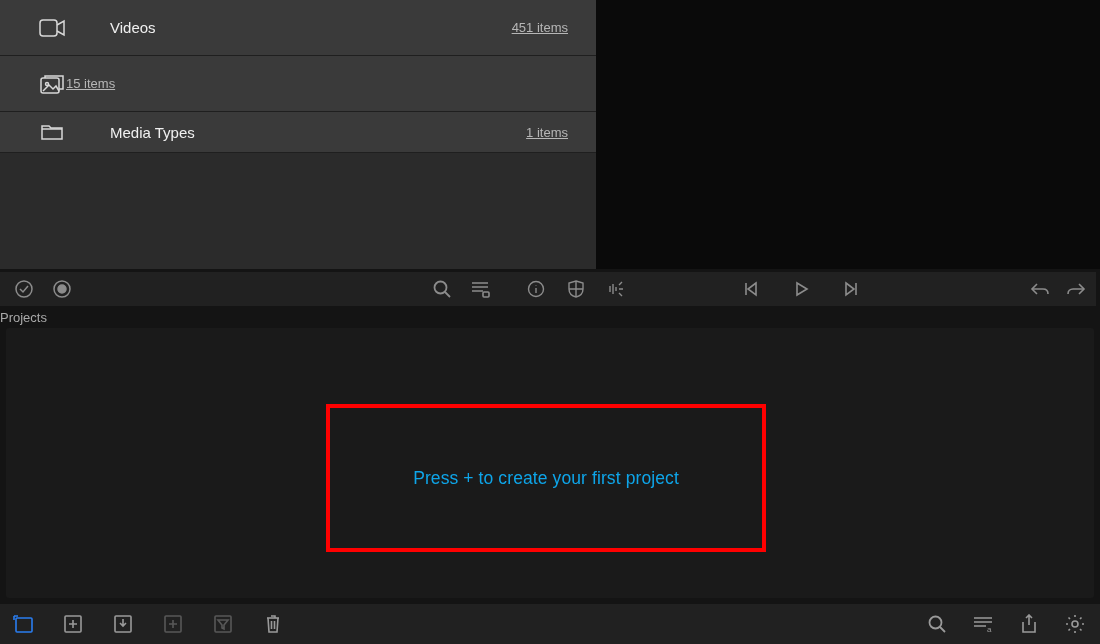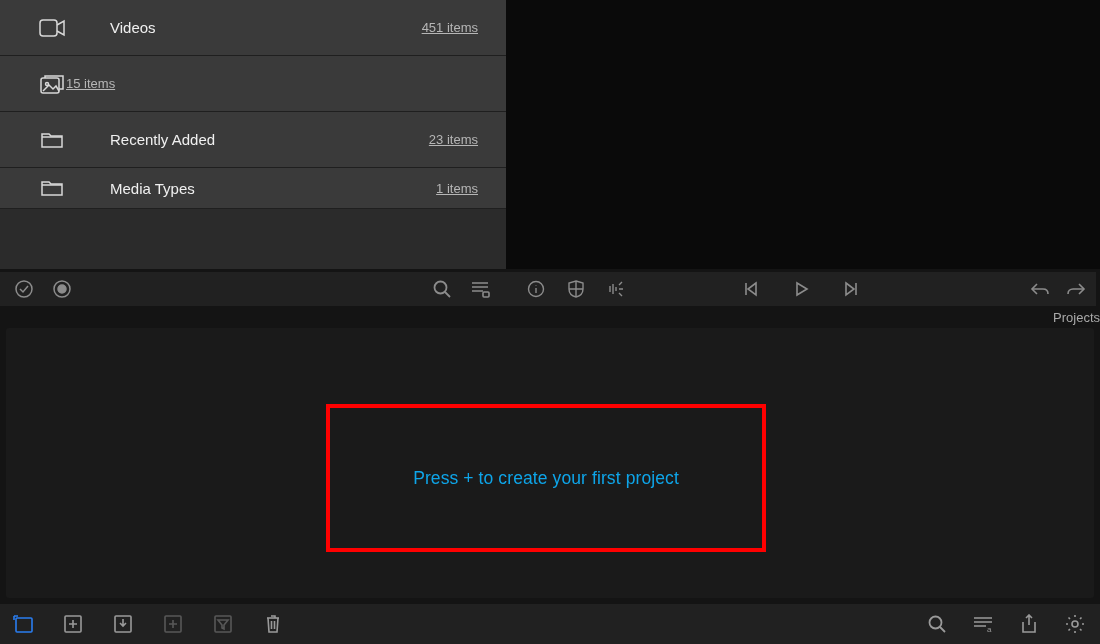--- a/index.html
+++ b/index.html
@@ -10,21 +10,21 @@
     font-family: -apple-system, "Helvetica Neue", Arial, sans-serif;
     color: #e8e8e8;
     overflow: hidden;
     position: relative;
   }
   .top {
     display: flex;
     height: 269px;
   }
   .sidebar {
-    width: 506px;
+    width: 596px;
     height: 269px;
     background: #2b2b2b;
     overflow: hidden;
     flex: 0 0 auto;
   }
   .sidebar-row {
     height: 56px;
     background: #3a3a3a;
     border-bottom: 1px solid #1f1f1f;
     display: flex;
@@ -114,21 +114,21 @@
     margin-left: auto;
     display: flex;
     gap: 12px;
     padding-right: 8px;
   }
   .projects-label {
     position: absolute;
     top: 310px;
     left: 0;
     right: 0;
-    text-align: right;
+    text-align: left;
     font-size: 13px;
     color: #a9a9a9;
   }
   .projects-area {
     position: absolute;
     top: 328px;
     left: 6px;
     right: 6px;
     height: 270px;
     background: #1a1a1a;
@@ -207,30 +207,20 @@
         <svg width="24" height="20" viewBox="0 0 24 20" fill="none" stroke="currentColor" stroke-width="1.5">
           <rect x="1" y="4" width="18" height="15" rx="2"></rect>
           <path d="M5 4 V2 H23 V15 H19"></path>
           <circle cx="7" cy="10" r="1.5"></circle>
           <path d="M3 17 L9 11 L13 15 L16 12 L19 17"></path>
         </svg>
       </span>
       <span class="count">15 items</span>
     </div>
 
-    <div class="sidebar-row">
-      <span class="icon">
-        <svg width="22" height="18" viewBox="0 0 22 18" fill="none" stroke="currentColor" stroke-width="1.5">
-          <path d="M1 3 H8 L10 5 H21 V16 H1 Z"></path>
-          <path d="M1 6 H21"></path>
-        </svg>
-      </span>
-      <span class="label">Recently Added</span>
-      <span class="count">23 items</span>
-    </div>
 
     <div class="sidebar-row truncated">
       <span class="icon">
         <svg width="22" height="18" viewBox="0 0 22 18" fill="none" stroke="currentColor" stroke-width="1.5">
           <path d="M1 3 H8 L10 5 H21 V16 H1 Z"></path>
           <path d="M1 6 H21"></path>
         </svg>
       </span>
       <span class="label">Media Types</span>
       <span class="count">1 items</span>

